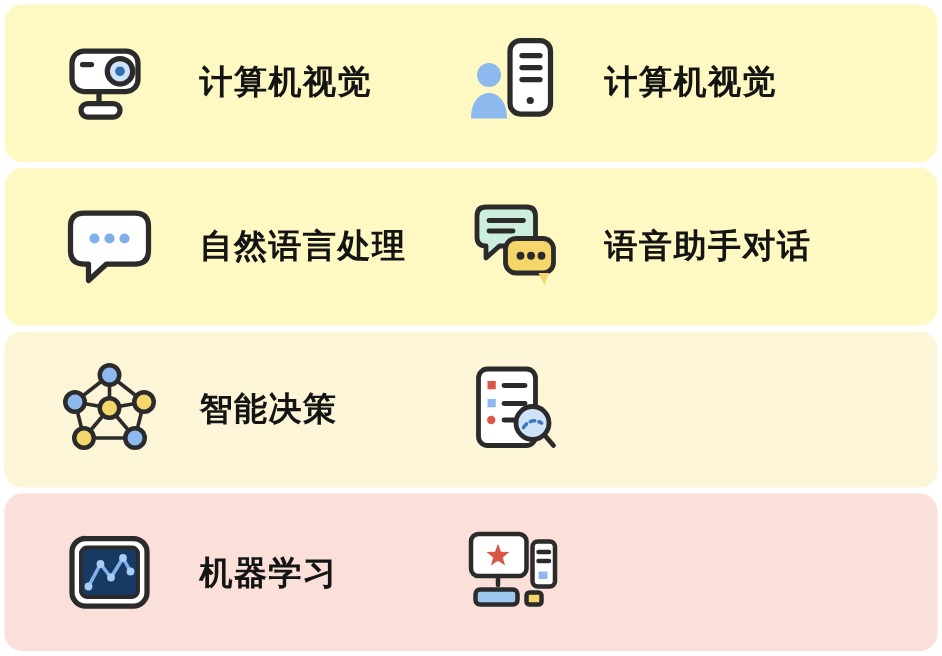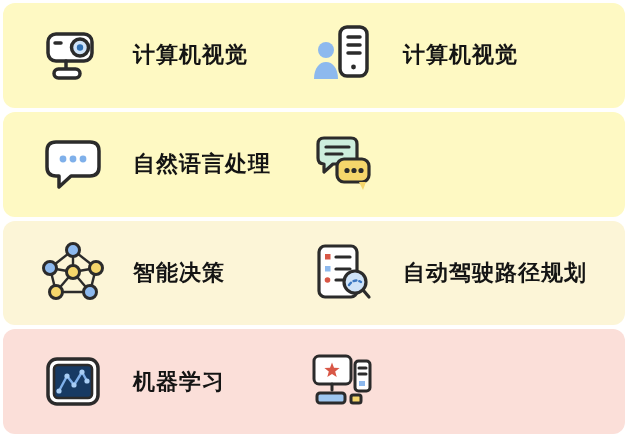--- a/index.html
+++ b/index.html
@@ -121,20 +121,21 @@
             <line x1="15" y1="15" x2="38" y2="15"></line>
             <line x1="15" y1="22" x2="31" y2="22"></line>
             <rect x="26" y="27" width="32" height="23" rx="7" fill="#f5d66b"></rect>
             <path d="M48 50 l4 8 l3 -8 z" fill="#f5d66b" stroke="none"></path>
             <circle cx="36" cy="38.5" r="2.6" fill="#2b2b2b" stroke="none"></circle>
             <circle cx="43" cy="38.5" r="2.6" fill="#2b2b2b" stroke="none"></circle>
             <circle cx="50" cy="38.5" r="2.6" fill="#2b2b2b" stroke="none"></circle>
           </g>
         </svg>
       </span>
+      <span class="label">语音助手对话</span>
     </div>
   </div>
 
   <div class="row" style="background-color: rgb(252, 245, 215); text-align: right;">
     <div class="cell left">
       <span class="icon-box">
         <svg viewBox="0 0 64 64">
           <g stroke="#2b2b2b" stroke-width="2.4">
             <line x1="32" y1="9" x2="9" y2="27"></line>
             <line x1="32" y1="9" x2="55" y2="27"></line>
@@ -169,21 +170,20 @@
             <rect x="14" y="25" width="5.5" height="5.5" fill="#8db9ee" stroke="none"></rect>
             <line x1="25" y1="28" x2="39" y2="28"></line>
             <circle cx="16.5" cy="39" r="2.8" fill="#d85746" stroke="none"></circle>
             <line x1="25" y1="39" x2="33" y2="39"></line>
             <circle cx="44" cy="41" r="11" fill="#cfe3f8"></circle>
             <line x1="52" y1="49" x2="58" y2="56"></line>
             <path d="M38 44 q5 -7 12 -3" fill="none" stroke="#3c78c2" stroke-width="2.4" stroke-dasharray="3 3"></path>
           </g>
         </svg>
       </span>
-      <span class="label">自动驾驶路径规划</span>
     </div>
   </div>
 
   <div class="row" style="background-color: rgb(251, 223, 217); text-align: center;">
     <div class="cell left">
       <span class="icon-box">
         <svg viewBox="0 0 64 64">
           <g stroke="#2b2b2b" stroke-width="3.5" stroke-linecap="round" stroke-linejoin="round">
             <rect x="7" y="9" width="50" height="45" rx="9" fill="#ffffff"></rect>
             <rect x="13" y="15" width="38" height="33" rx="4" fill="#173a63" stroke-width="2.6"></rect>

